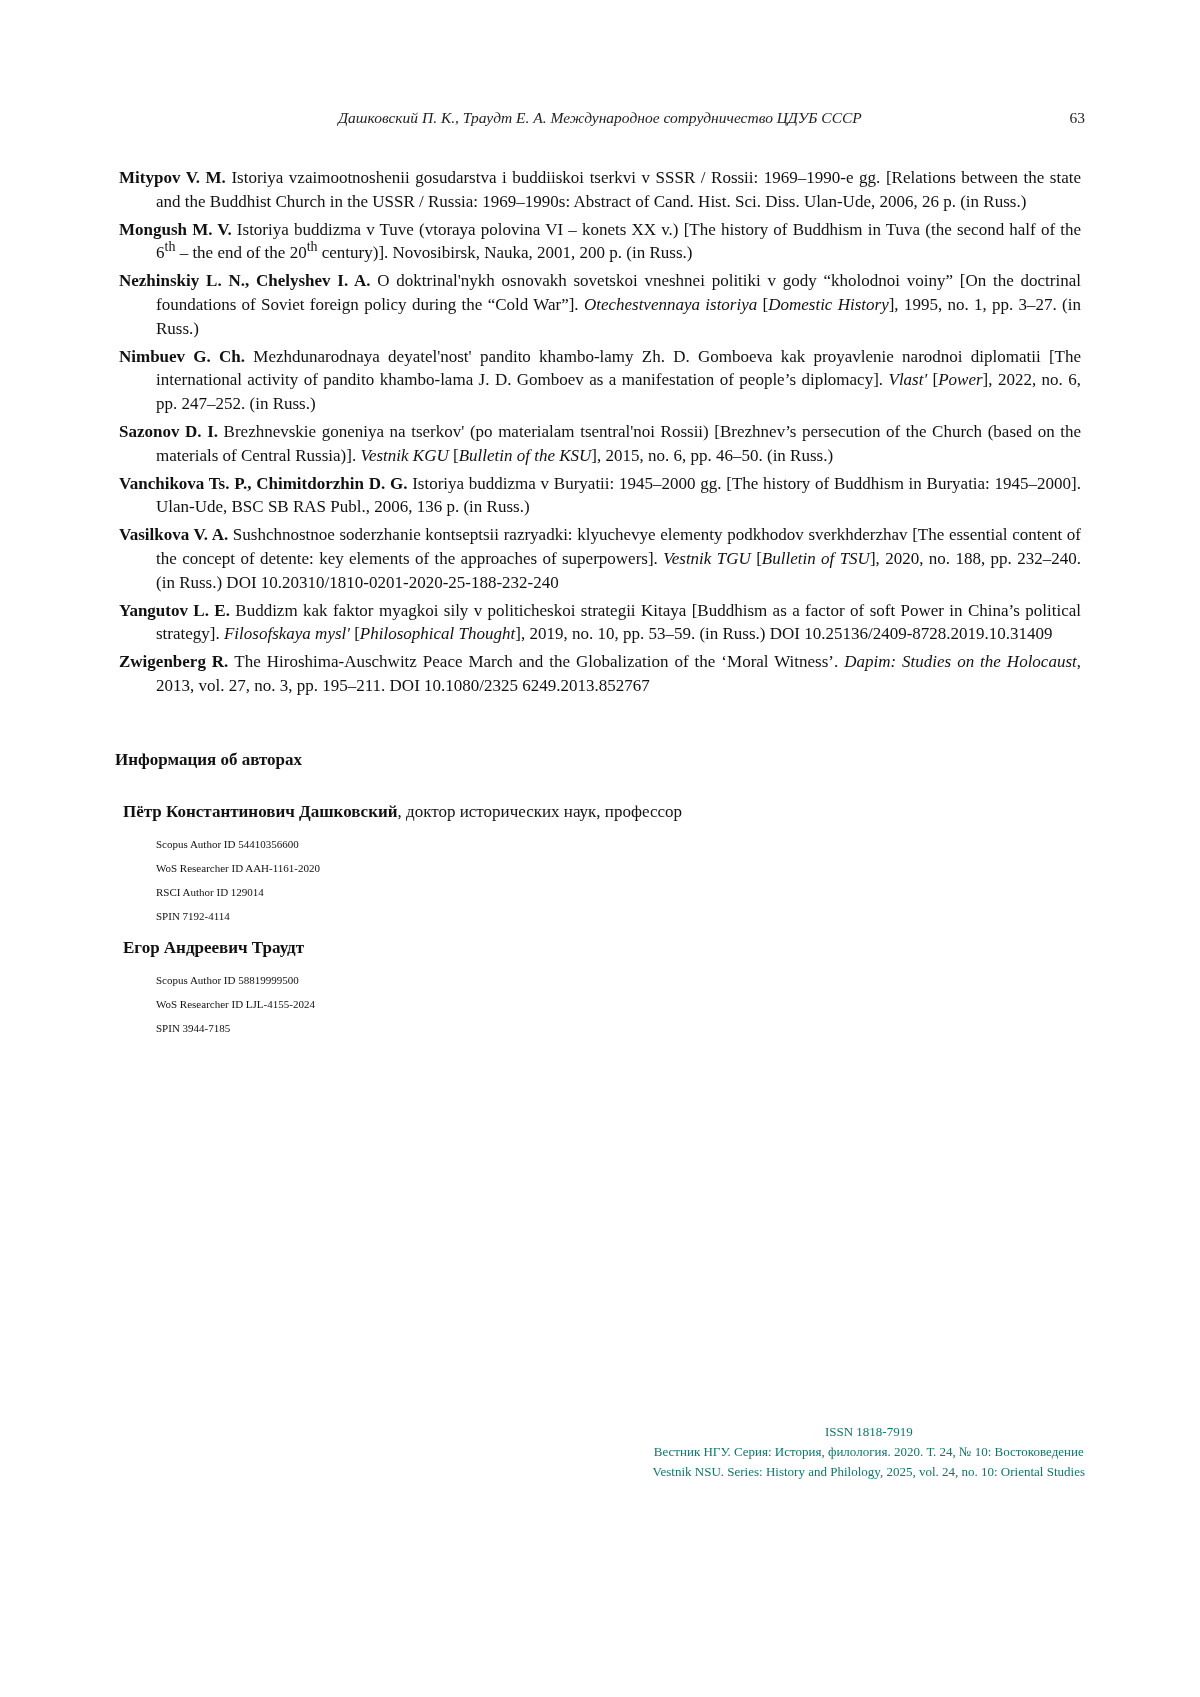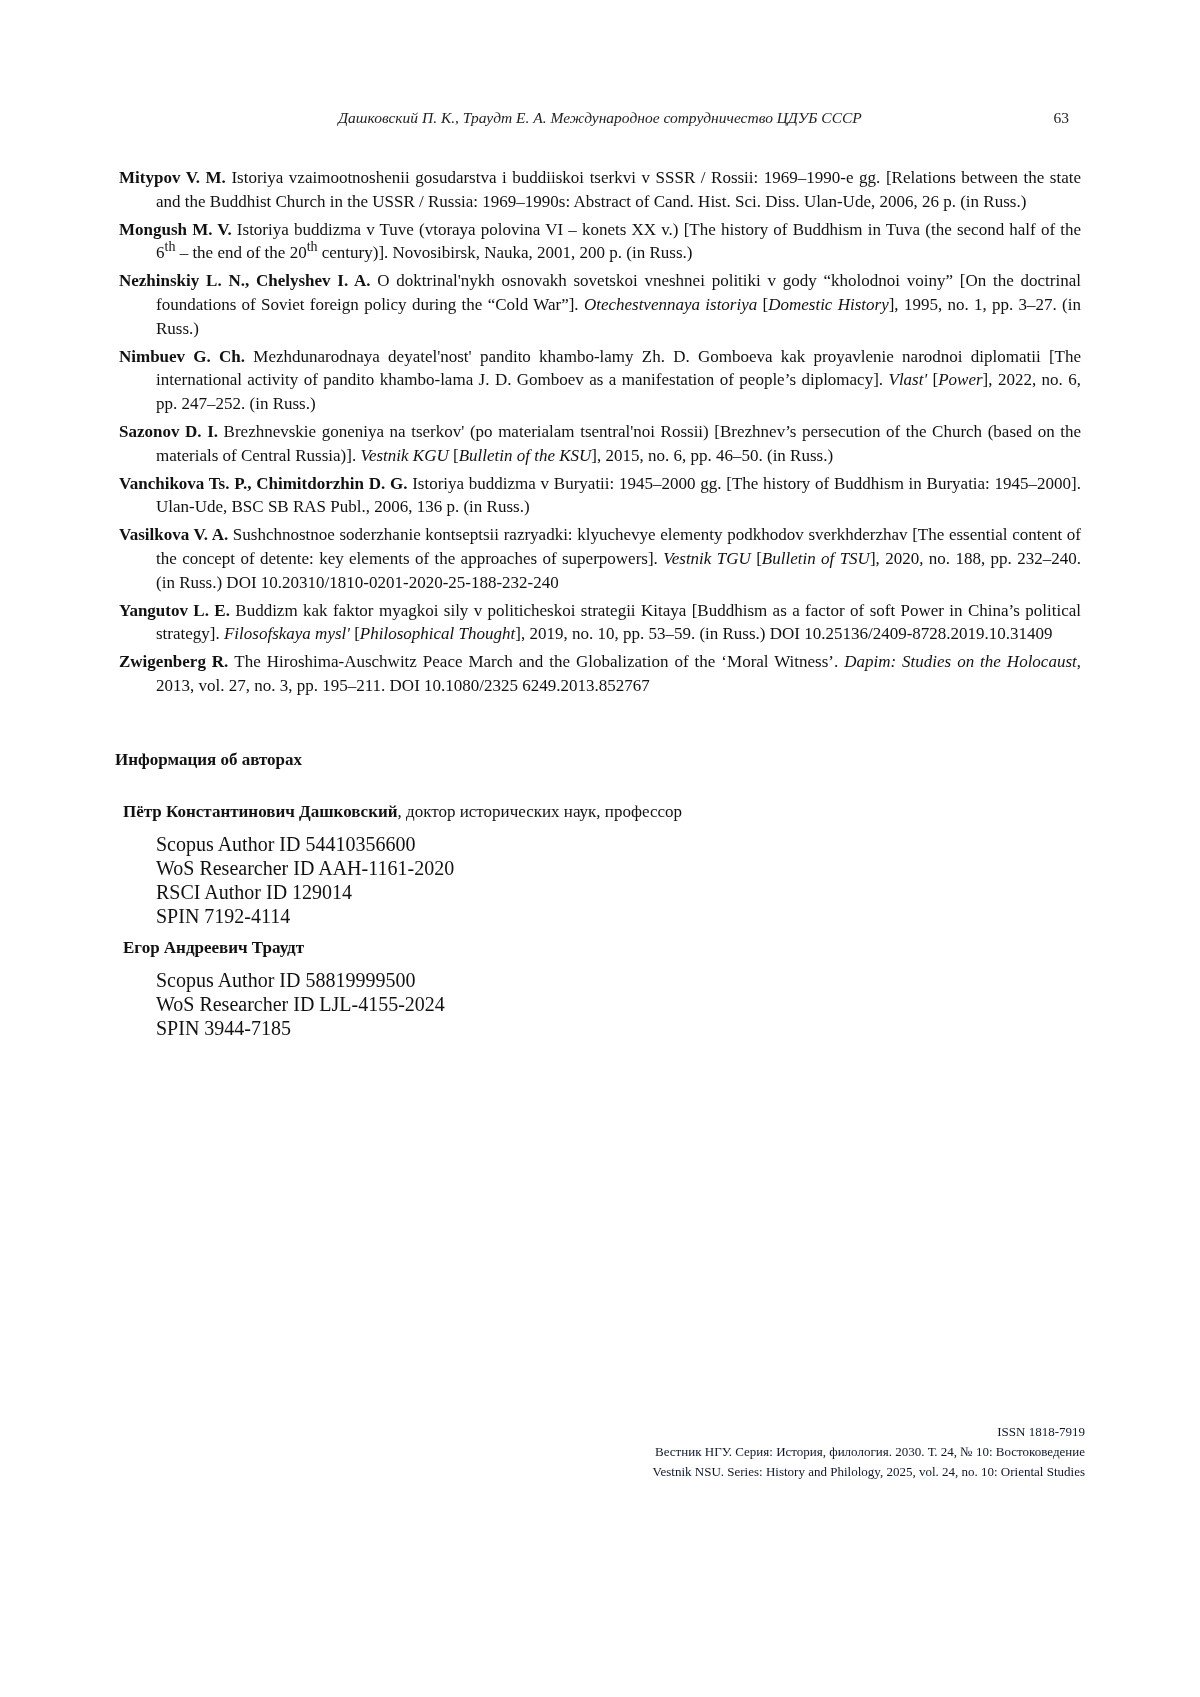--- a/index.html
+++ b/index.html
@@ -26,21 +26,21 @@
     width: 100%;
     text-align: center;
     font-style: italic;
     font-size: 15.5px;
     line-height: 20px;
     margin-bottom: 38px;
     color: #222222;
   }
   .page-number {
     position: absolute;
-    right: 16px;
+    right: 0;
     top: 0;
     font-style: normal;
   }
   .reference-list {
     width: 100%;
   }
   .ref {
     margin: 4px;
     font-size: 17px;
     line-height: 23.8px;
@@ -65,31 +65,31 @@
     width: 100%;
   }
   .author-line {
     margin: 8px;
     font-size: 17px;
     line-height: 24px;
   }
   .author-id {
     margin: 0;
     padding-left: 41px;
-    font-size: 20px;
+    font-size: 11px;
     line-height: 24px;
   }
   .footer {
     position: absolute;
     top: 1422px;
     right: 115px;
-    text-align: right;
+    text-align: center;
     font-size: 13px;
     line-height: 20px;
-    color: #0f172a;
+    color: #0f766e;
   }
   .footer p { margin: 0; }
 </style>
 </head>
 <body>
 
 <div class="page">
 
   <div class="running-header">
     <span class="running-title">Дашковский П. К., Траудт Е. А. Международное сотрудничество ЦДУБ СССР</span>
@@ -121,17 +121,17 @@
       <div>
         <p class="author-line"><span class="bold">Егор Андреевич Траудт</span></p>
         <p class="author-id">Scopus Author ID 58819999500</p>
         <p class="author-id">WoS Researcher ID LJL-4155-2024</p>
         <p class="author-id">SPIN 3944-7185</p>
       </div>
     </div>
 
   <div class="footer">
     <p>ISSN 1818-7919</p>
-    <p>Вестник НГУ. Серия: История, филология. 2030. Т. 24, № 10: Востоковедение</p>
+    <p>Вестник НГУ. Серия: История, филология. 2020. Т. 24, № 10: Востоковедение</p>
     <p>Vestnik NSU. Series: History and Philology, 2025, vol. 24, no. 10: Oriental Studies</p>
   </div>
 
 </div>
 
 </body></html>

